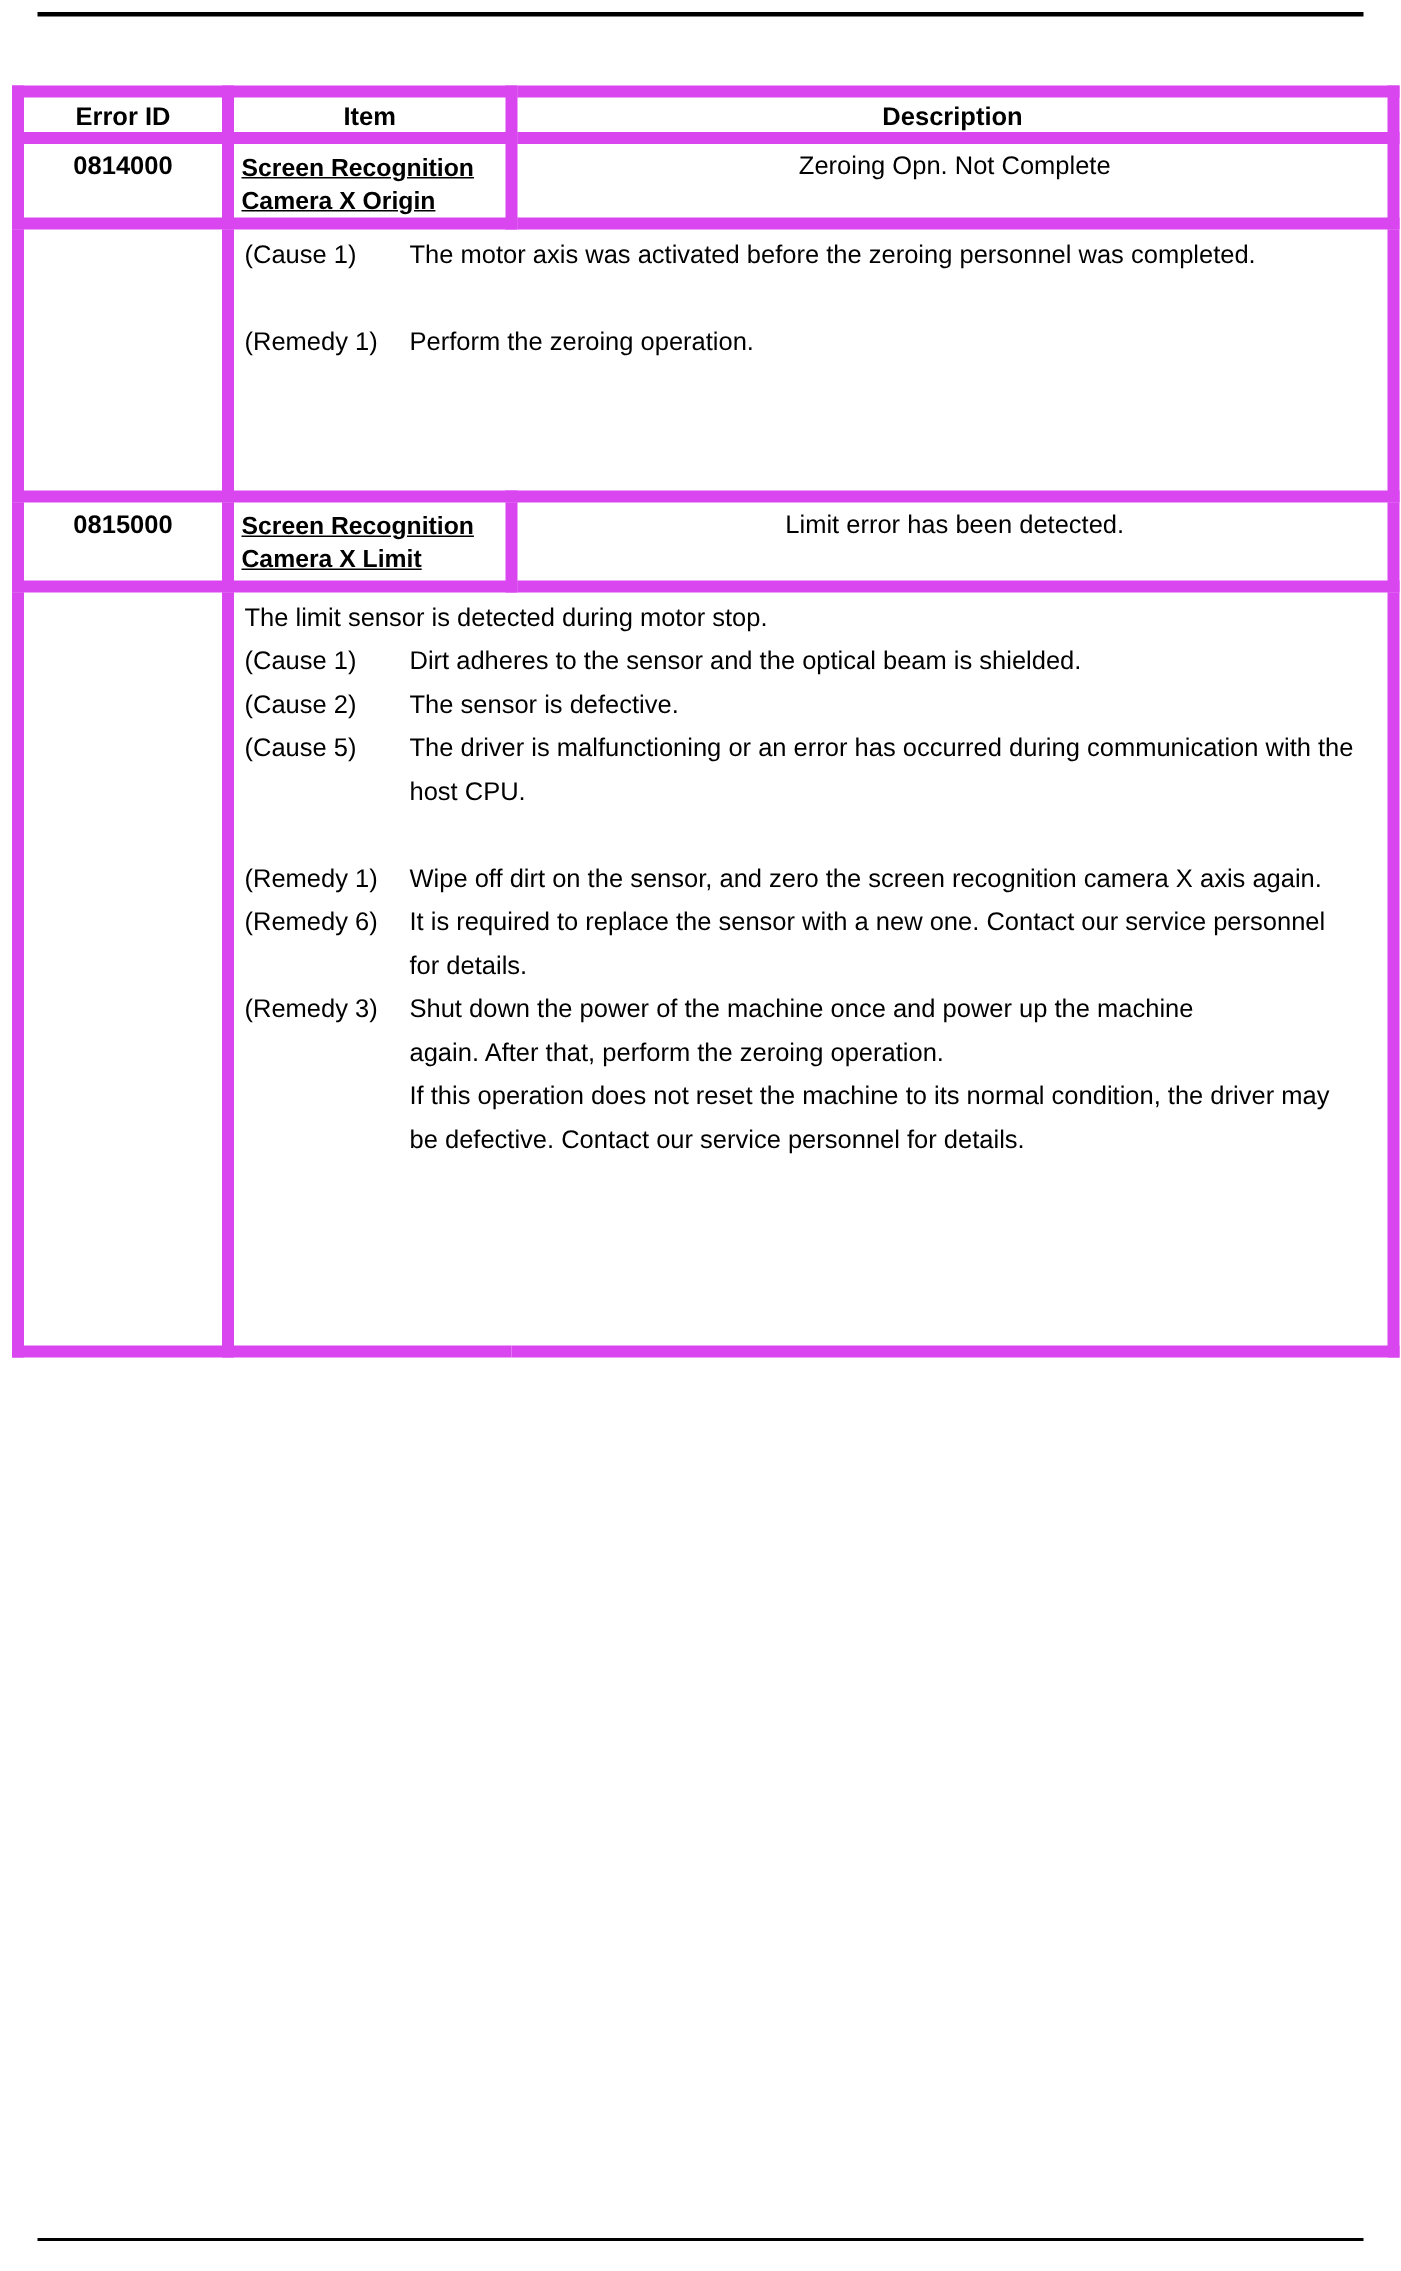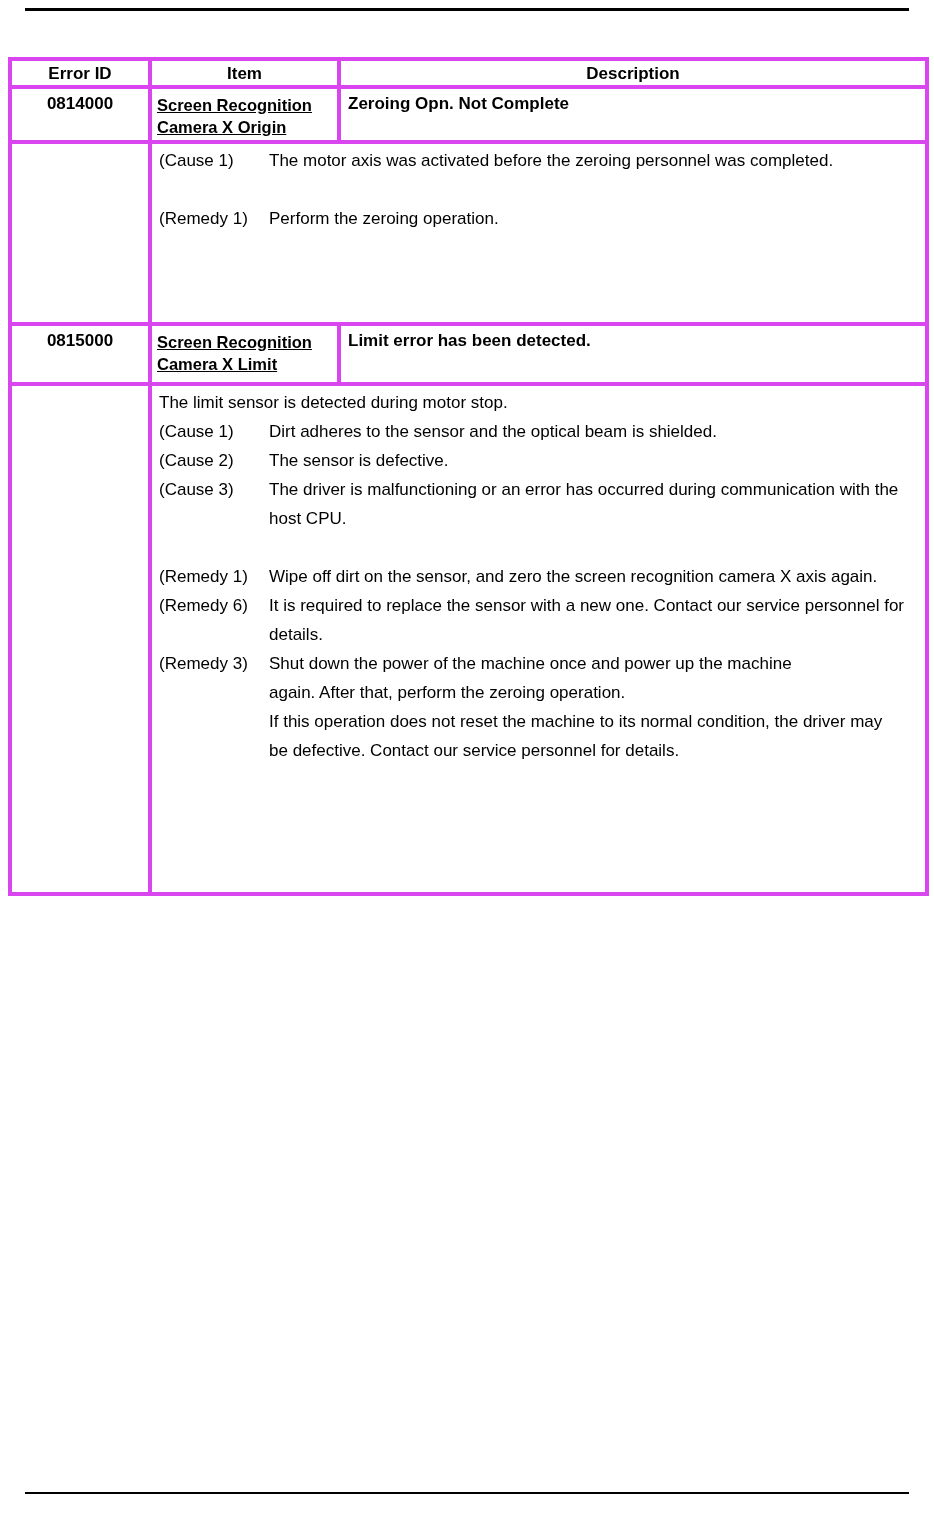--- a/index.html
+++ b/index.html
@@ -26,21 +26,21 @@
     background: #000;
   }
   table.err {
     position: absolute;
     left: 8px; top: 57px;
     width: 917px;
     border-collapse: collapse;
     table-layout: fixed;
   }
   table.err th, table.err td {
-    border: 4px solid #d946ef;
+    border: 8px solid #d946ef;
     vertical-align: top;
   }
   tr.h-row      { height: 28px;  }
   tr.title-row1 { height: 55px;  }
   tr.detail-row1{ height: 182px; }
   tr.title-row2 { height: 60px;  }
   tr.detail-row2{ height: 510px; }
   th.h {
     font-size: 17px;
     font-weight: bold;
@@ -56,22 +56,23 @@
   }
   td.item {
     font-size: 16.5px;
     font-weight: bold;
     line-height: 22px;
     padding: 5px 2px 0 5px;
     text-decoration: underline;
   }
   td.desc {
     font-size: 17px;
-    font-weight: bold;
+    font-weight: normal;
     padding: 5px 4px 0 7px;
+    text-align: center;
   }
   td.detail {
     font-size: 17px;
     font-weight: normal;
     padding: 2px 20px 0 7px;
   }
   .detail-line {
     display: flex;
     line-height: 29px;
   }
@@ -143,21 +144,21 @@
         </div>
         <div class="detail-line">
           <span class="detail-label">(Cause 1)</span>
           <span class="detail-text">Dirt adheres to the sensor and the optical beam is shielded.</span>
         </div>
         <div class="detail-line">
           <span class="detail-label">(Cause 2)</span>
           <span class="detail-text">The sensor is defective.</span>
         </div>
         <div class="detail-line">
-          <span class="detail-label">(Cause 3)</span>
+          <span class="detail-label">(Cause 5)</span>
           <span class="detail-text">The driver is malfunctioning or an error has occurred during communication with the host CPU.</span>
         </div>
         <div class="spacer"></div>
         <div class="detail-line">
           <span class="detail-label">(Remedy 1)</span>
           <span class="detail-text">Wipe off dirt on the sensor, and zero the screen recognition camera X axis again.</span>
         </div>
         <div class="detail-line">
           <span class="detail-label">(Remedy 6)</span>
           <span class="detail-text">It is required to replace the sensor with a new one. Contact our service personnel for details.</span>

